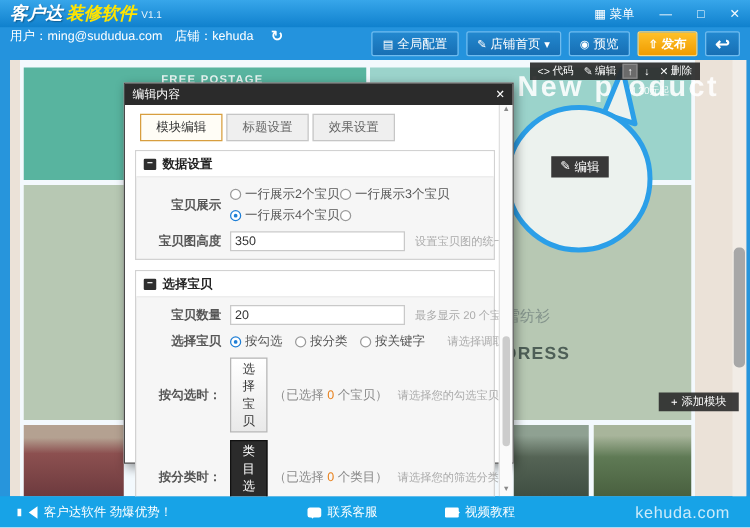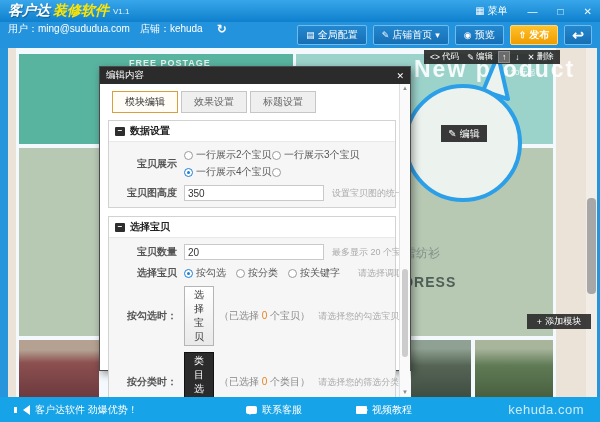--- a/index.html
+++ b/index.html
@@ -224,22 +224,22 @@
     </div>
 
     <div class="dialog">
       <div class="dlg-title">
         <span>编辑内容</span>
         <span class="dlg-close">✕</span>
       </div>
       <div class="dlg-body">
         <div class="tabs">
           <span class="tab active">模块编辑</span>
+          <span class="tab">标题设置</span>
           <span class="tab">效果设置</span>
-          <span class="tab">标题设置</span>
         </div>
 
         <div class="section">
           <div class="sec-head">
             <span class="sec-ic">−</span>
             <span>数据设置</span>
           </div>
           <div class="row">
             <span class="lab">宝贝展示</span>
             <span class="rwrap">

